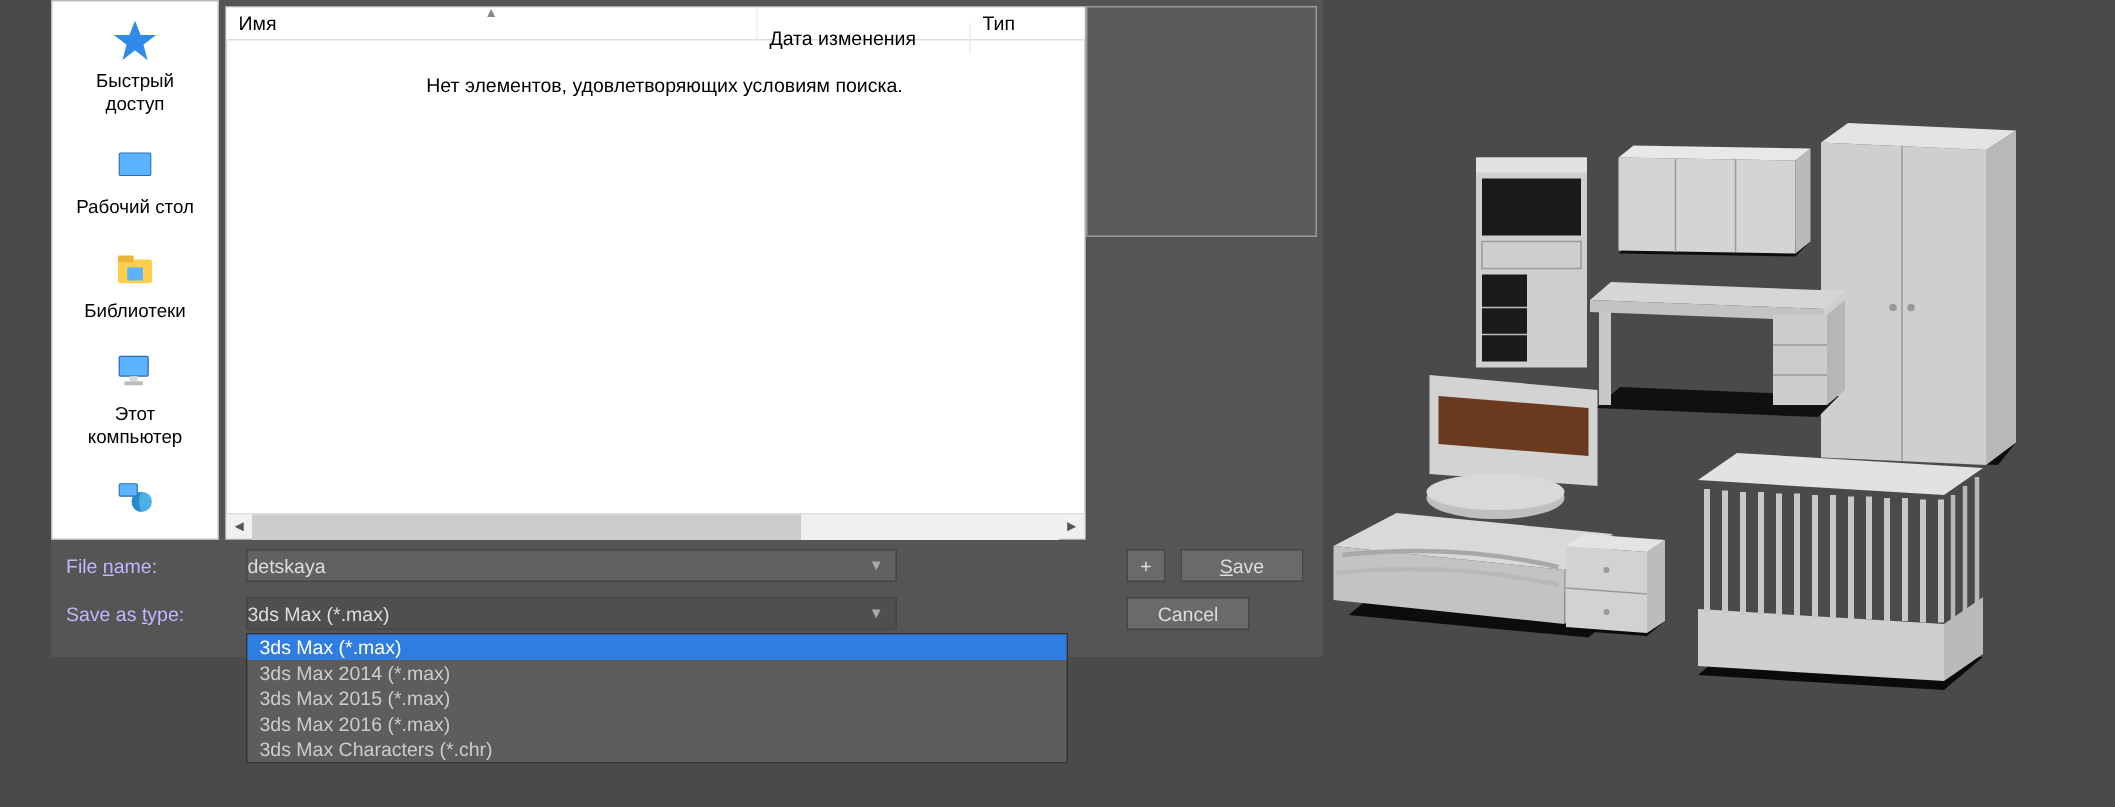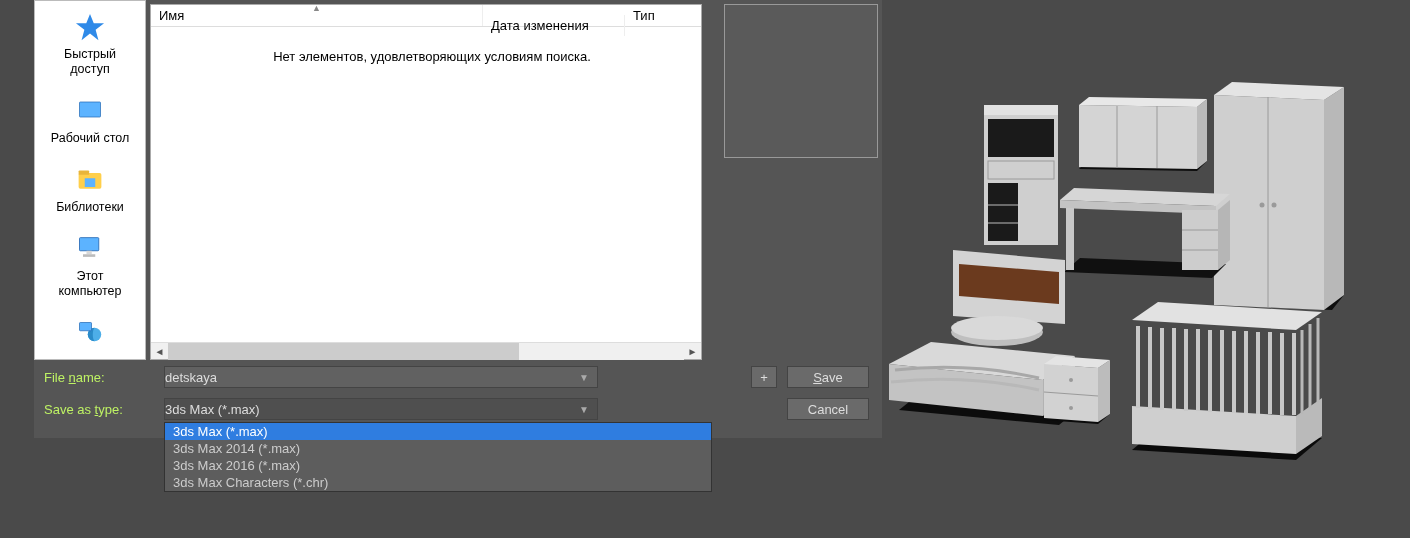--- a/index.html
+++ b/index.html
@@ -51,21 +51,21 @@
     color: #000;
     line-height: 1.2;
     white-space: pre-line;
   }
 
   .filelist-wrap {
     position: relative;
     flex: 1;
     display: flex;
     padding: 4px 4px 0 4px;
-    gap: 22px;
+    gap: 0;
   }
   .filelist {
     flex: 1;
     background: #fff;
     border: 1px solid #aaa;
     display: flex;
     flex-direction: column;
     position: relative;
     min-width: 0;
   }
@@ -152,21 +152,21 @@
   .dialog-bottom {
     padding: 6px 10px 4px 10px;
     position: relative;
   }
   .field-row {
     display: flex;
     align-items: center;
     margin-bottom: 10px;
   }
   .field-label {
-    color: #bef264;
+    color: #c4b5fd;
     font-size: 13px;
     width: 120px;
   }
   .combo {
     flex: 0 0 434px;
     height: 22px;
     background: #616161;
     border: 1px solid #444;
     display: flex;
     align-items: center;
@@ -345,28 +345,29 @@
       </div>
     </div>
 
     <div class="right-buttons">
       <div class="btn-row">
         <div class="btn btn-plus">+</div>
         <div class="btn btn-wide">
             <span><span class="u">S</span>ave</span>
           </div>
       </div>
-      <div class="btn-row" style="justify-content:flex-end;">
+      <div class="btn-row" style="justify-content:flex-start;">
         <div class="btn btn-wide">Cancel</div>
       </div>
     </div>
 
     <div class="dropdown">
       <div class="dropdown-item selected">3ds Max (*.max)</div>
       <div class="dropdown-item">3ds Max 2014 (*.max)</div>
+      <div class="dropdown-item">3ds Max 2015 (*.max)</div>
       <div class="dropdown-item">3ds Max 2016 (*.max)</div>
       <div class="dropdown-item">3ds Max Characters (*.chr)</div>
     </div>
   </div>
 </div>
 
 <div class="viewport">
   <svg viewBox="0 0 526 538">
 
     <g transform="translate(330,95)">

